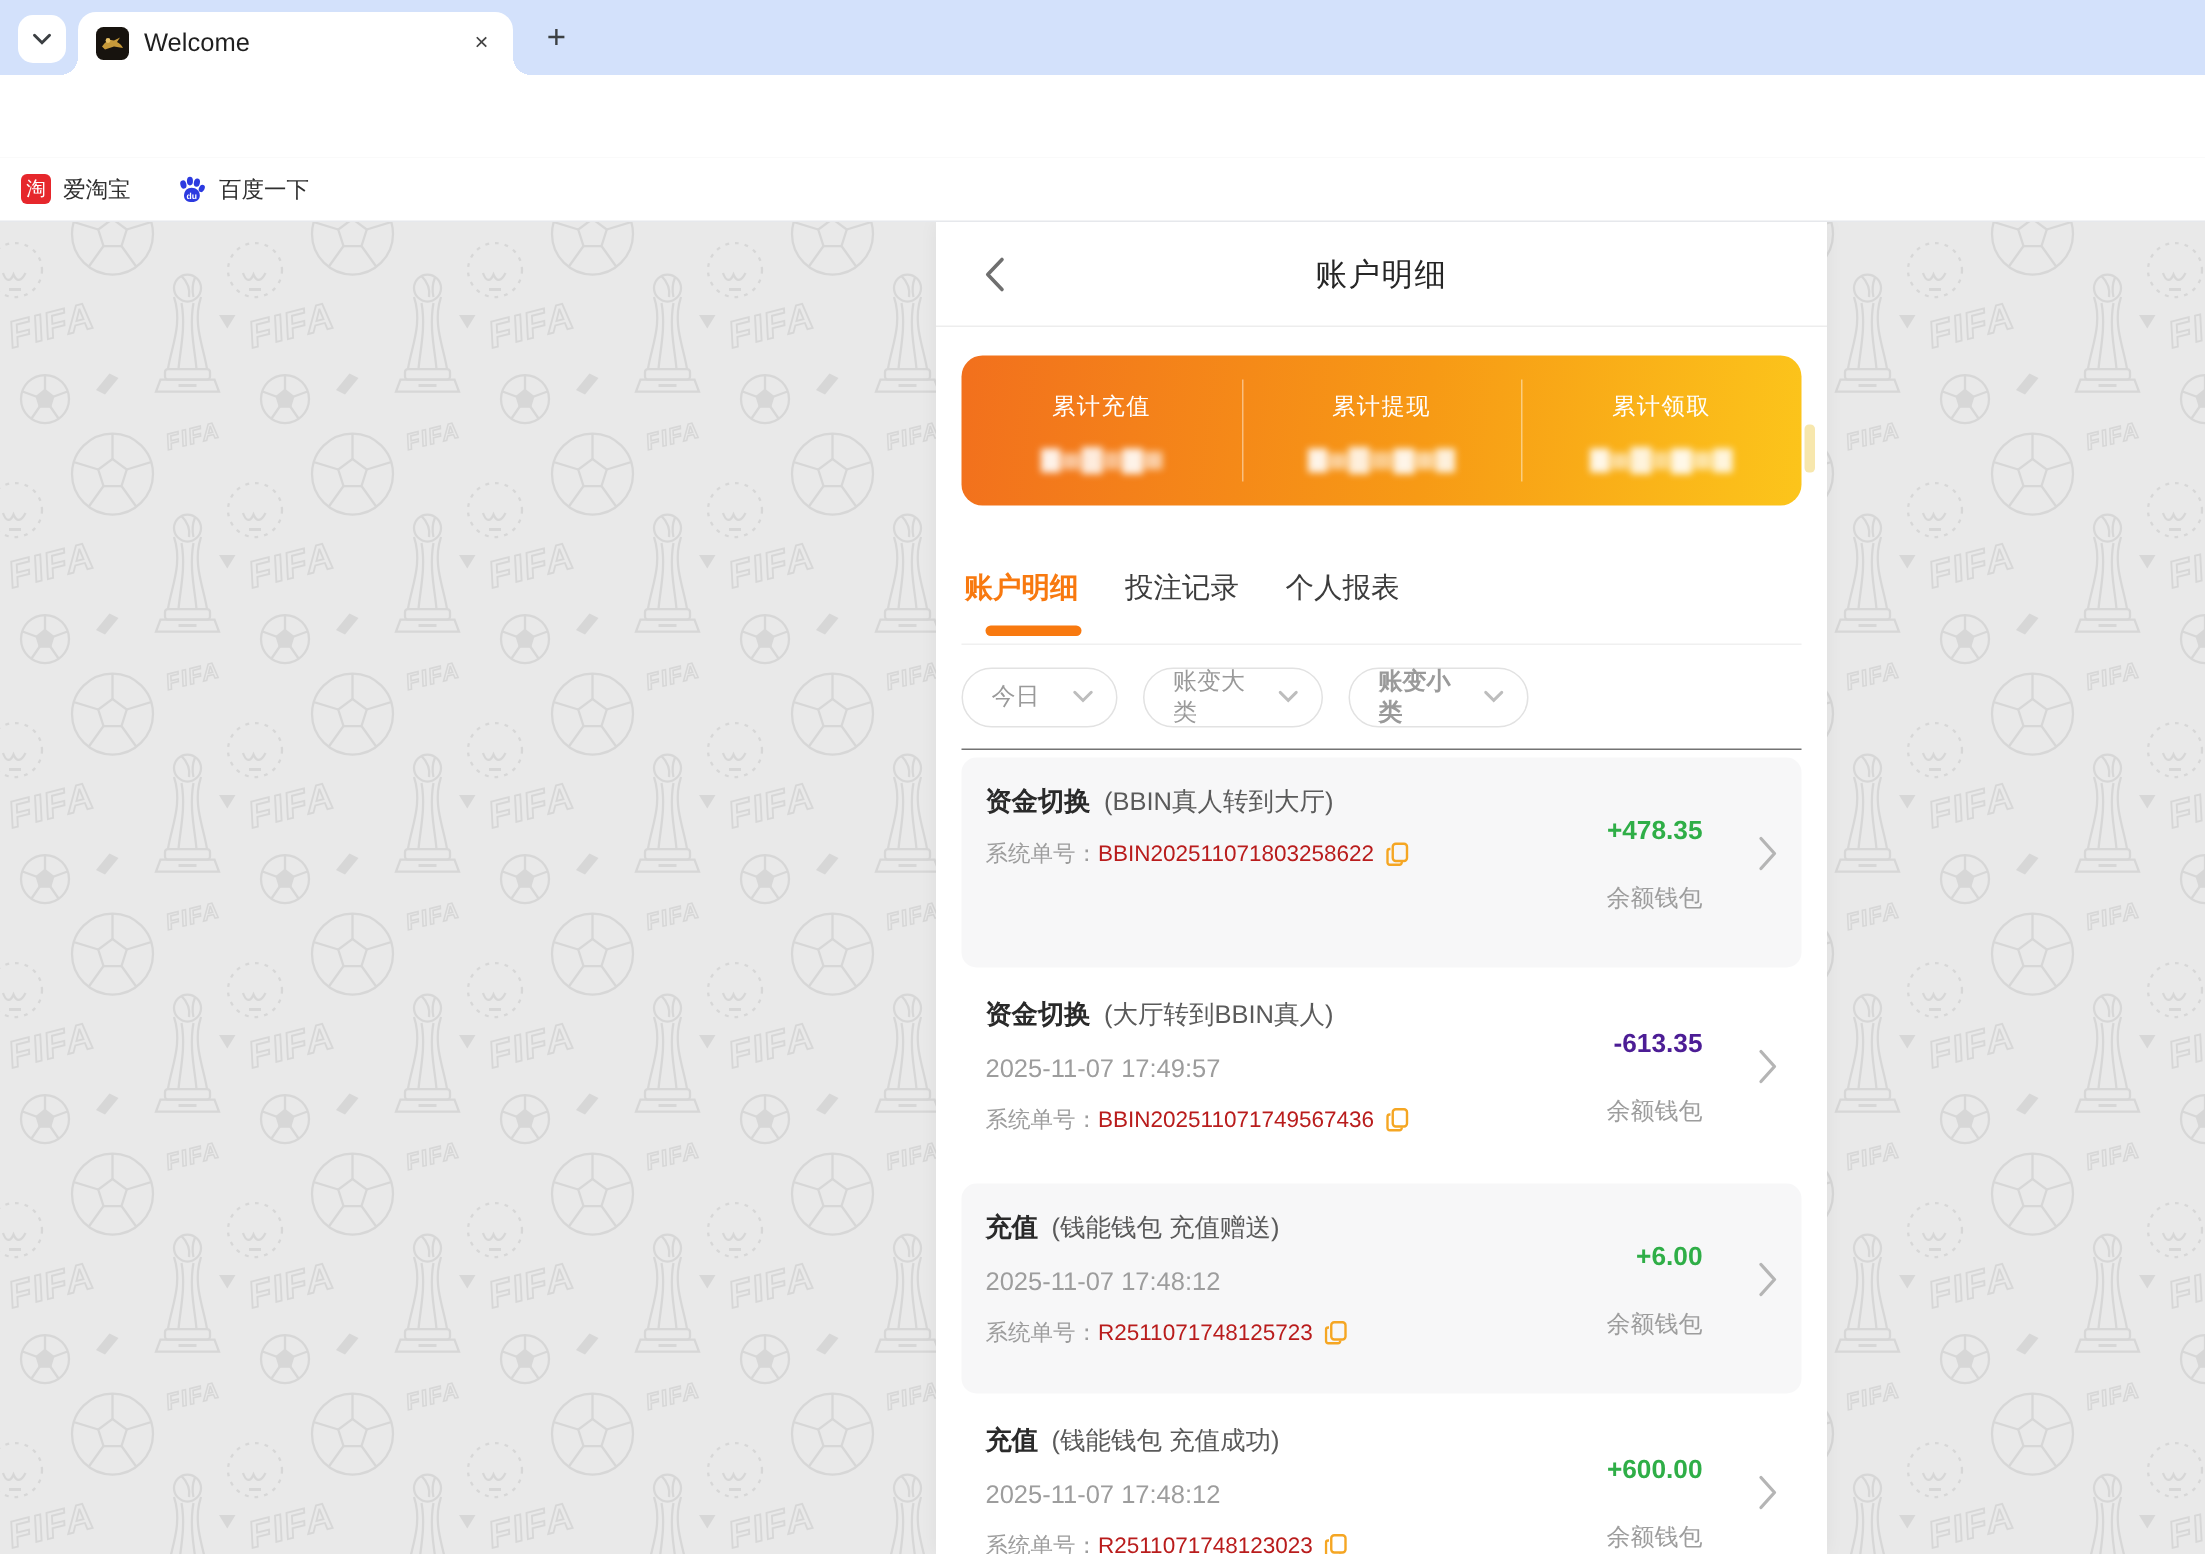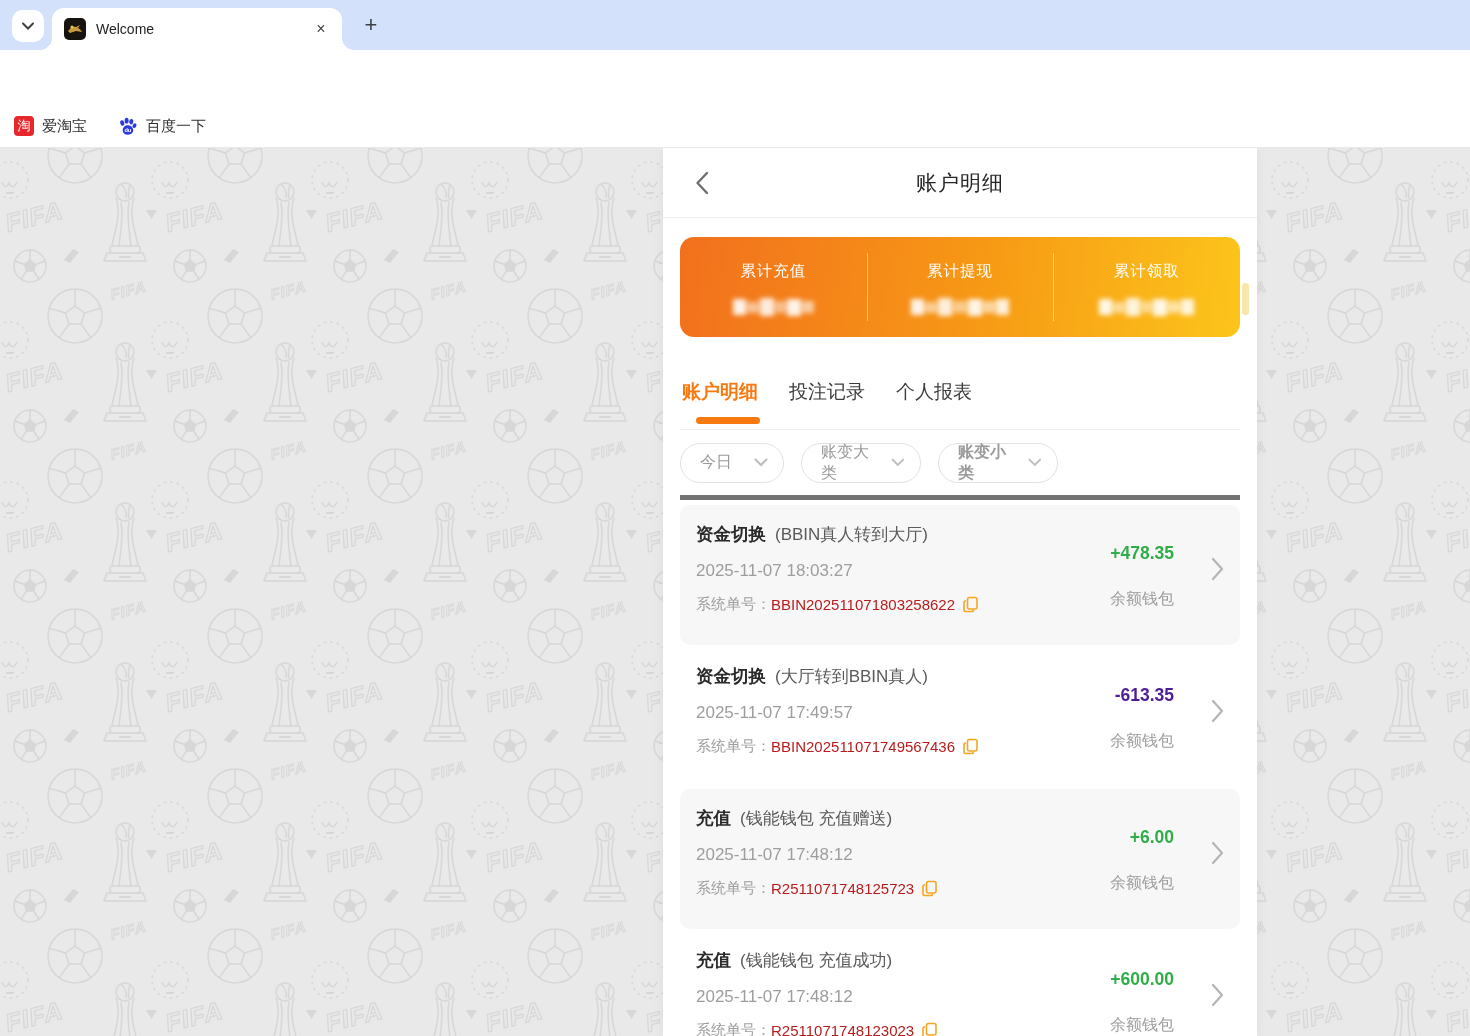--- a/index.html
+++ b/index.html
@@ -12,21 +12,21 @@
     background:#d3e1fb; }
   .tabsearch-btn { position:absolute; left:12px; top:10px; width:32px; height:32px;
     background:#fff; border-radius:10px; display:flex; align-items:center; justify-content:center; }
   .tab { position:absolute; left:52px; top:8px; width:290px; height:42px;
     background:#fff; border-radius:12px 12px 0 0; display:flex; align-items:center; padding:0 12px; }
   .tab::before, .tab::after { content:""; position:absolute; bottom:0; width:12px; height:12px; }
   .tab::before { left:-12px; background:radial-gradient(circle at 0 0, rgba(0,0,0,0) 0 12px, #fff 12px); }
   .tab::after  { right:-12px; background:radial-gradient(circle at 12px 0, rgba(0,0,0,0) 0 12px, #fff 12px); }
   .favicon { width:22px; height:22px; border-radius:5px; background:#17130e; position:relative; flex:0 0 auto; }
   .favicon svg { position:absolute; inset:0; }
-  .tab-title { margin-left:10px; font-size:14px; color:#1f1f1f; flex:1; }
+  .tab-title { margin-left:10px; font-size:17px; color:#1f1f1f; flex:1; }
   .tab-close { width:18px; height:18px; color:#444; font-size:16px; line-height:18px; text-align:center; }
   .newtab-btn { position:absolute; left:358px; top:13px; width:26px; height:26px;
     color:#3c4043; font-size:22px; line-height:24px; text-align:center; }
 
   .toolbar { position:absolute; top:50px; left:0; width:1470px; height:55px; background:#fff; }
   .nav-ico { position:absolute; top:63px; width:30px; height:30px; display:flex; align-items:center; justify-content:center; }
   .omnibox { position:absolute; left:196px; right:0; top:59px; height:40px;
     background:#eceff8; border-radius:20px 0 0 20px; display:flex; align-items:center; }
   .site-ico { margin-left:14px; width:26px; height:26px; display:flex; align-items:center; justify-content:center; }
   .url-text { margin-left:8px; font-size:16.5px; color:#1f1f1f; }
@@ -36,21 +36,21 @@
   .bm { display:flex; align-items:center; margin-left:14px; }
   .bm-label { margin-left:8px; font-size:15px; color:#2f2f2f; }
   .tb-ico { width:20px; height:20px; background:#e6272c; border-radius:4px; color:#fff;
     font-size:13px; display:flex; align-items:center; justify-content:center; }
   .bd-ico { width:21px; height:21px; display:flex; align-items:center; justify-content:center; }
 
   
   .page { position:absolute; top:148px; left:0; width:1470px; height:888px; overflow:hidden; }
   .bg-pattern { position:absolute; inset:0; }
 
-  .panel { position:absolute; left:663px; top:0; width:594px; height:888px;
+  .panel { position:absolute; left:624px; top:0; width:594px; height:888px;
     background:#fff; box-shadow:0 0 12px rgba(0,0,0,.05); }
 
   .panel-header { height:70px; border-bottom:1px solid #ededed; position:relative;
     display:flex; align-items:center; justify-content:center; }
   .back-btn { position:absolute; left:24px; top:20px; width:30px; height:30px;
     display:flex; align-items:center; justify-content:center; }
   .panel-title { font-size:21px; color:#262626; font-weight:500; letter-spacing:1px; }
 
   .summary-wrap { position:relative; padding:19px 17px 17px; }
   .summary-card { position:relative; height:100px; border-radius:14px;
@@ -73,21 +73,21 @@
   .peek { position:absolute; left:579px; top:65px; width:7px; height:32px;
     background:#f7e7ad; border-radius:3px; }
 
   .tabs-row { height:76px; margin:0 17px; border-bottom:1px solid #f0f0f0;
     display:flex; align-items:center; gap:27px; position:relative; }
   .ptab { font-size:19px; color:#3c3c3c; padding:0 2px; position:relative; }
   .ptab.active { color:var(--accent); font-weight:700; }
   .tab-underline { position:absolute; left:16px; bottom:5px; width:64px; height:7px;
     border-radius:4px; background:var(--accent); }
 
-  .filters-row { height:70px; margin:0 17px; border-bottom:5px solid #737373;
+  .filters-row { height:70px; margin:0 17px; border-bottom:1px solid #737373;
     display:flex; align-items:center; gap:17px; }
   .pill { height:40px; border:1px solid #e2e2e2; border-radius:20px;
     display:flex; align-items:center; justify-content:space-between;
     padding:0 15px 0 19px; color:#9a9a9a; font-size:16px; background:#fff; }
   .pill.p1 { width:104px; } .pill.p2 { width:120px; } .pill.p3 { width:120px;font-weight:bold; }
   .pill svg { margin-left:8px; }
 
   .tx-list { padding:5px 17px 0; }
   .tx-item { position:relative; height:140px; border-radius:10px; margin-bottom:2px;
     padding:17px 16px 0; display:flex; }
@@ -323,21 +323,20 @@
       </div>
     </div>
 
     <div class="tx-list" id="tx-list">
   <div class="tx-item alt">
     <div class="tx-left">
       <div class="tx-titleline">
         <span class="tx-type">资金切换</span>
         <span class="tx-detail">(BBIN真人转到大厅)</span>
       </div>
-      <div class="tx-date">2025-11-07 18:03:27</div>
       <div class="tx-orderline">
         <span>系统单号：</span>
         <span class="tx-orderno">BBIN202511071803258622</span>
         <span class="copy-icon">
           <svg width="16" height="17" viewBox="0 0 16 17">
             <rect x="4.5" y="1.5" width="9.5" height="11.5" rx="2" fill="none" stroke="#f5a623" stroke-width="1.6"></rect>
             <path d="M3 5 H2.5 A1.5 1.5 0 0 0 1 6.5 V14 A1.5 1.5 0 0 0 2.5 15.5 H9 A1.5 1.5 0 0 0 10.5 14 V13.6" fill="none" stroke="#f5a623" stroke-width="1.6"></path>
           </svg>
         </span>
       </div>

